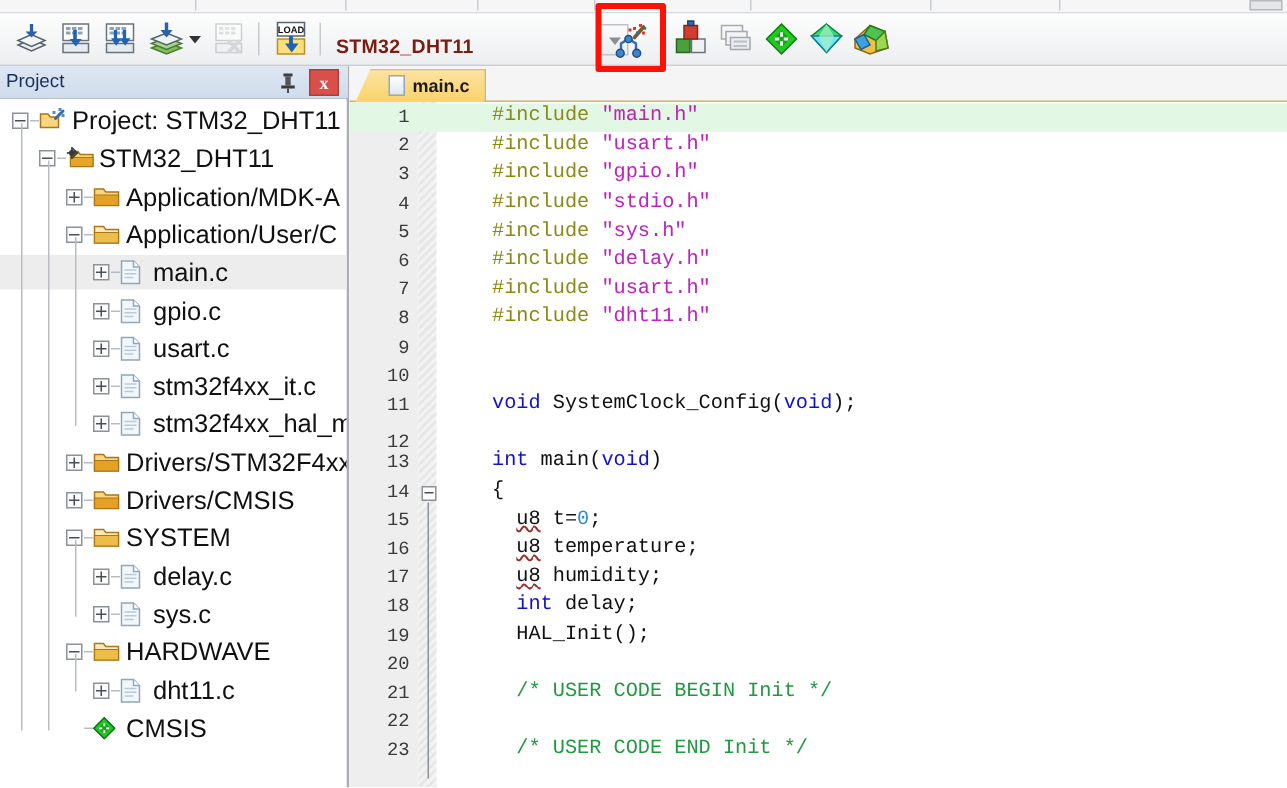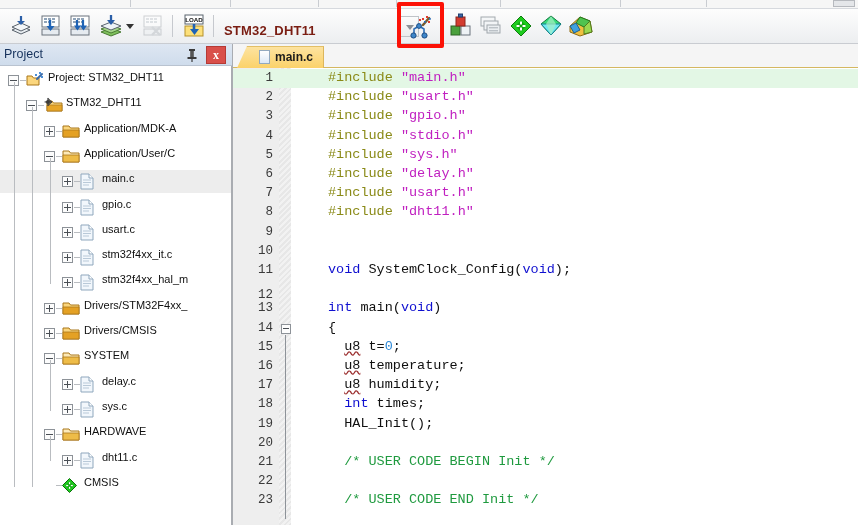--- a/index.html
+++ b/index.html
@@ -74,21 +74,21 @@
   .pin-btn{position:absolute;right:32px;top:3px;width:16px;height:16px;}
   .close-btn{
     position:absolute;right:6px;top:2px;width:20px;height:18px;
     background:#d94f4a;border:1px solid #b53a35;box-sizing:border-box;
     color:#fff;font-size:12px;font-weight:bold;text-align:center;line-height:16px;
     font-family:"Liberation Serif",serif;
   }
   .tree{position:absolute;left:0;top:23px;width:231px;height:457px;overflow:hidden;background:#fff;}
   .node{position:absolute;height:23px;white-space:nowrap;}
   .node .lbl{
-    position:absolute;left:0;top:2px;font-size:11px;color:#101010;
+    position:absolute;left:0;top:2px;font-size:17px;color:#101010;
     font-family:"Liberation Sans", sans-serif;white-space:nowrap;
   }
   .node.sel-row{background:#ededed;}
   .exp{
     position:absolute;top:6px;width:11px;height:11px;
     border:1px solid #8d9298;background:#fcfcfc;box-sizing:border-box;
   }
   .exp:before{content:"";position:absolute;left:1px;top:4px;width:7px;height:1px;background:#4a4f55;}
   .exp.plus:after{content:"";position:absolute;left:4px;top:1px;width:1px;height:7px;background:#4a4f55;}
   .guide{position:absolute;width:1px;background:#b9bcc0;}
@@ -650,21 +650,21 @@
           <div class="codeline" style="top: 289px;">
             <span class="lnum">16</span>
             <span class="ctext"><span class="k-id">  </span><span class="sq">u8</span><span class="k-id"> temperature;</span></span>
           </div>
           <div class="codeline" style="top: 308.2px;">
             <span class="lnum">17</span>
             <span class="ctext"><span class="k-id">  </span><span class="sq">u8</span><span class="k-id"> humidity;</span></span>
           </div>
           <div class="codeline" style="top: 327.4px;">
             <span class="lnum">18</span>
-            <span class="ctext"><span class="k-id">  </span><span class="k-kw">int</span><span class="k-id"> times;</span></span>
+            <span class="ctext"><span class="k-id">  </span><span class="k-kw">int</span><span class="k-id"> delay;</span></span>
           </div>
           <div class="codeline" style="top: 346.6px;">
             <span class="lnum">19</span>
             <span class="ctext"><span class="k-id">  HAL_Init();</span></span>
           </div>
           <div class="codeline" style="top: 365.8px;">
             <span class="lnum">20</span>
             <span class="ctext"></span>
           </div>
           <div class="codeline" style="top: 385px; padding-left: 16px;">

